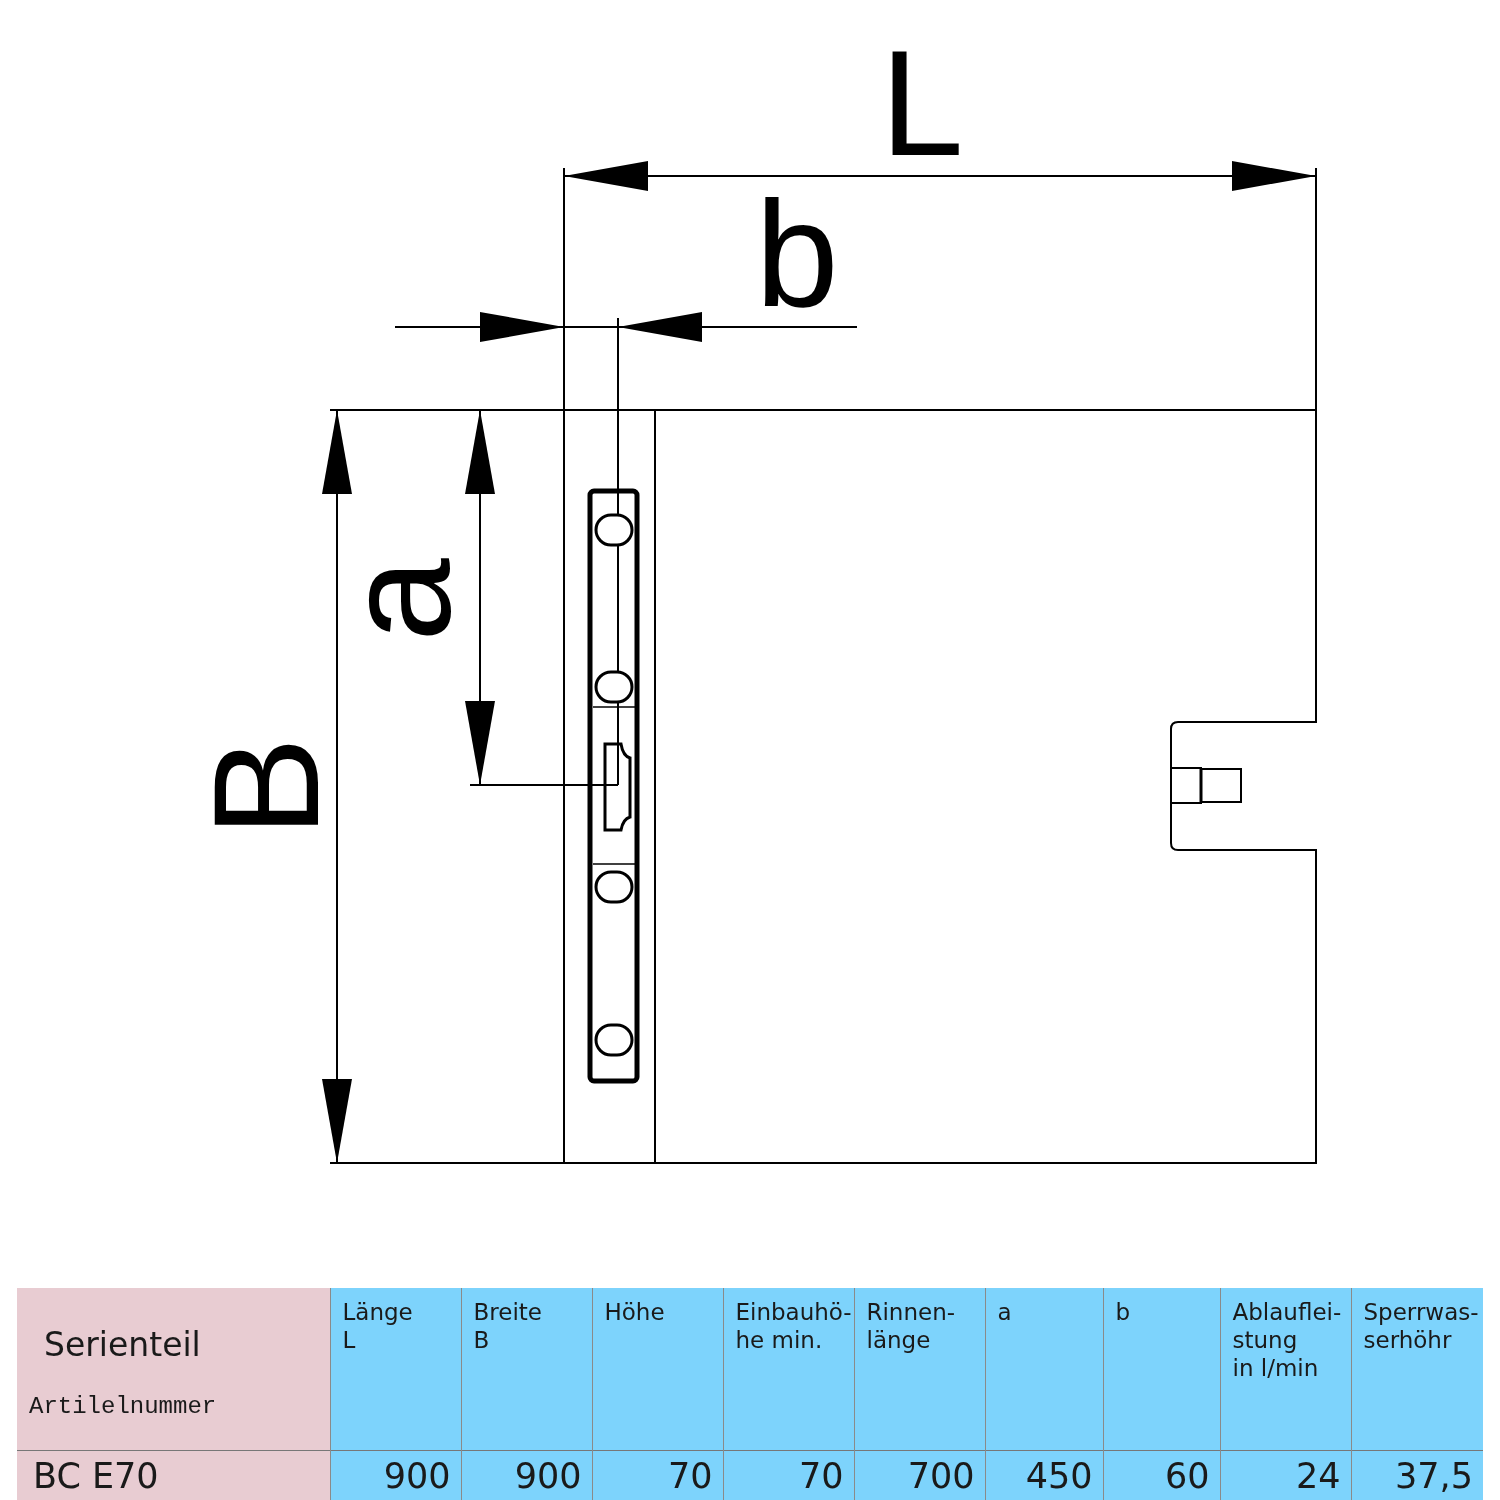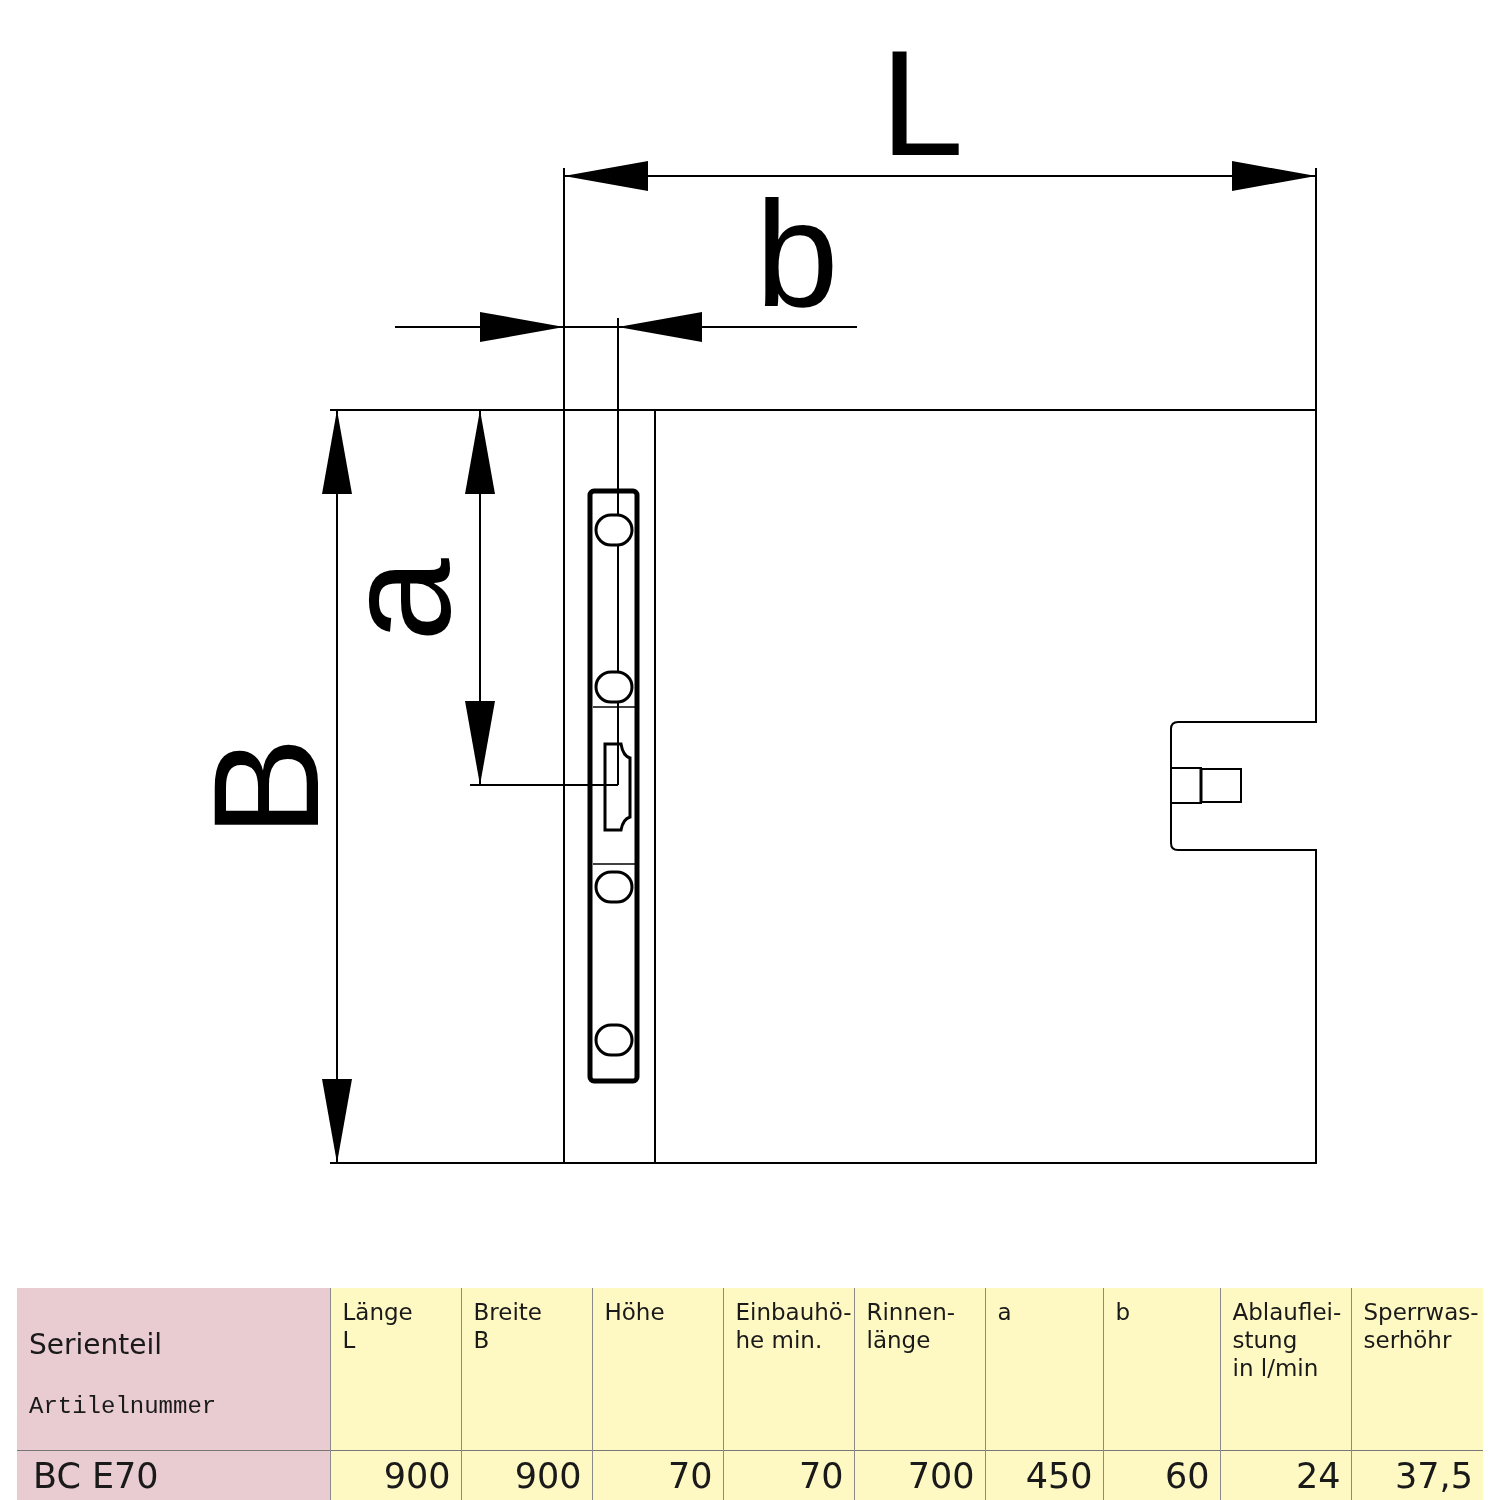--- a/index.html
+++ b/index.html
@@ -2,31 +2,31 @@
 <html><head>
 <meta charset="utf-8">
 <style>
   html, body { margin: 0; padding: 0; background: #ffffff; }
   body { width: 1500px; height: 1500px; position: relative; overflow: hidden;
          font-family: "DejaVu Sans", sans-serif; }
   #drawing { position: absolute; left: 0; top: 0; width: 1500px; height: 1230px; }
   .lbl { font-family: "Liberation Sans", sans-serif; font-size: 150px; fill: #000; }
   #spec-table { position: absolute; left: 17px; top: 1288px; width: 1466px;
                 border-collapse: collapse; table-layout: fixed; }
-  #spec-table td { background: #fef9c3; vertical-align: top; color: #1a1a1a;
+  #spec-table td { background: #7dd3fc; vertical-align: top; color: #1a1a1a;
                    border-left: 1px solid #8a8a8a; padding: 0; }
   #spec-table td:first-child { border-left: none; background: #e8ccd2; }
   #spec-table tr.head td { height: 129px; font-size: 23px; line-height: 28px;
                            padding: 10px 0 0 12px; white-space: pre-line; }
   #spec-table tr.head td:first-child { padding-left: 12px; }
   #spec-table tr.vals td { height: 50px; font-size: 35px; line-height: 50px;
                            text-align: right; padding-right: 10px;
                            border-top: 1px solid #777; border-bottom: 1px solid #777; }
   #spec-table tr.vals td:first-child { text-align: left; padding-left: 16px; }
-  .main-h { font-size: 28px; line-height: 38px; display: block; }
+  .main-h { font-size: 33px; line-height: 38px; display: block; margin-left: 15px; }
   .sub-h { font-size: 24px; line-height: 30px; display: block; font-family: Liberation Mono, monospace; }
 </style>
 </head>
 <body>
 
 <svg id="drawing" viewBox="0 0 1500 1230" xmlns="http://www.w3.org/2000/svg">
   <g stroke="#000" stroke-width="2" fill="none">
 
     <path d="M330 410 H1316 V722 H1178 Q1171 722 1171 729 V843 Q1171 850 1178 850 H1316 V1163 H330"></path>
 

